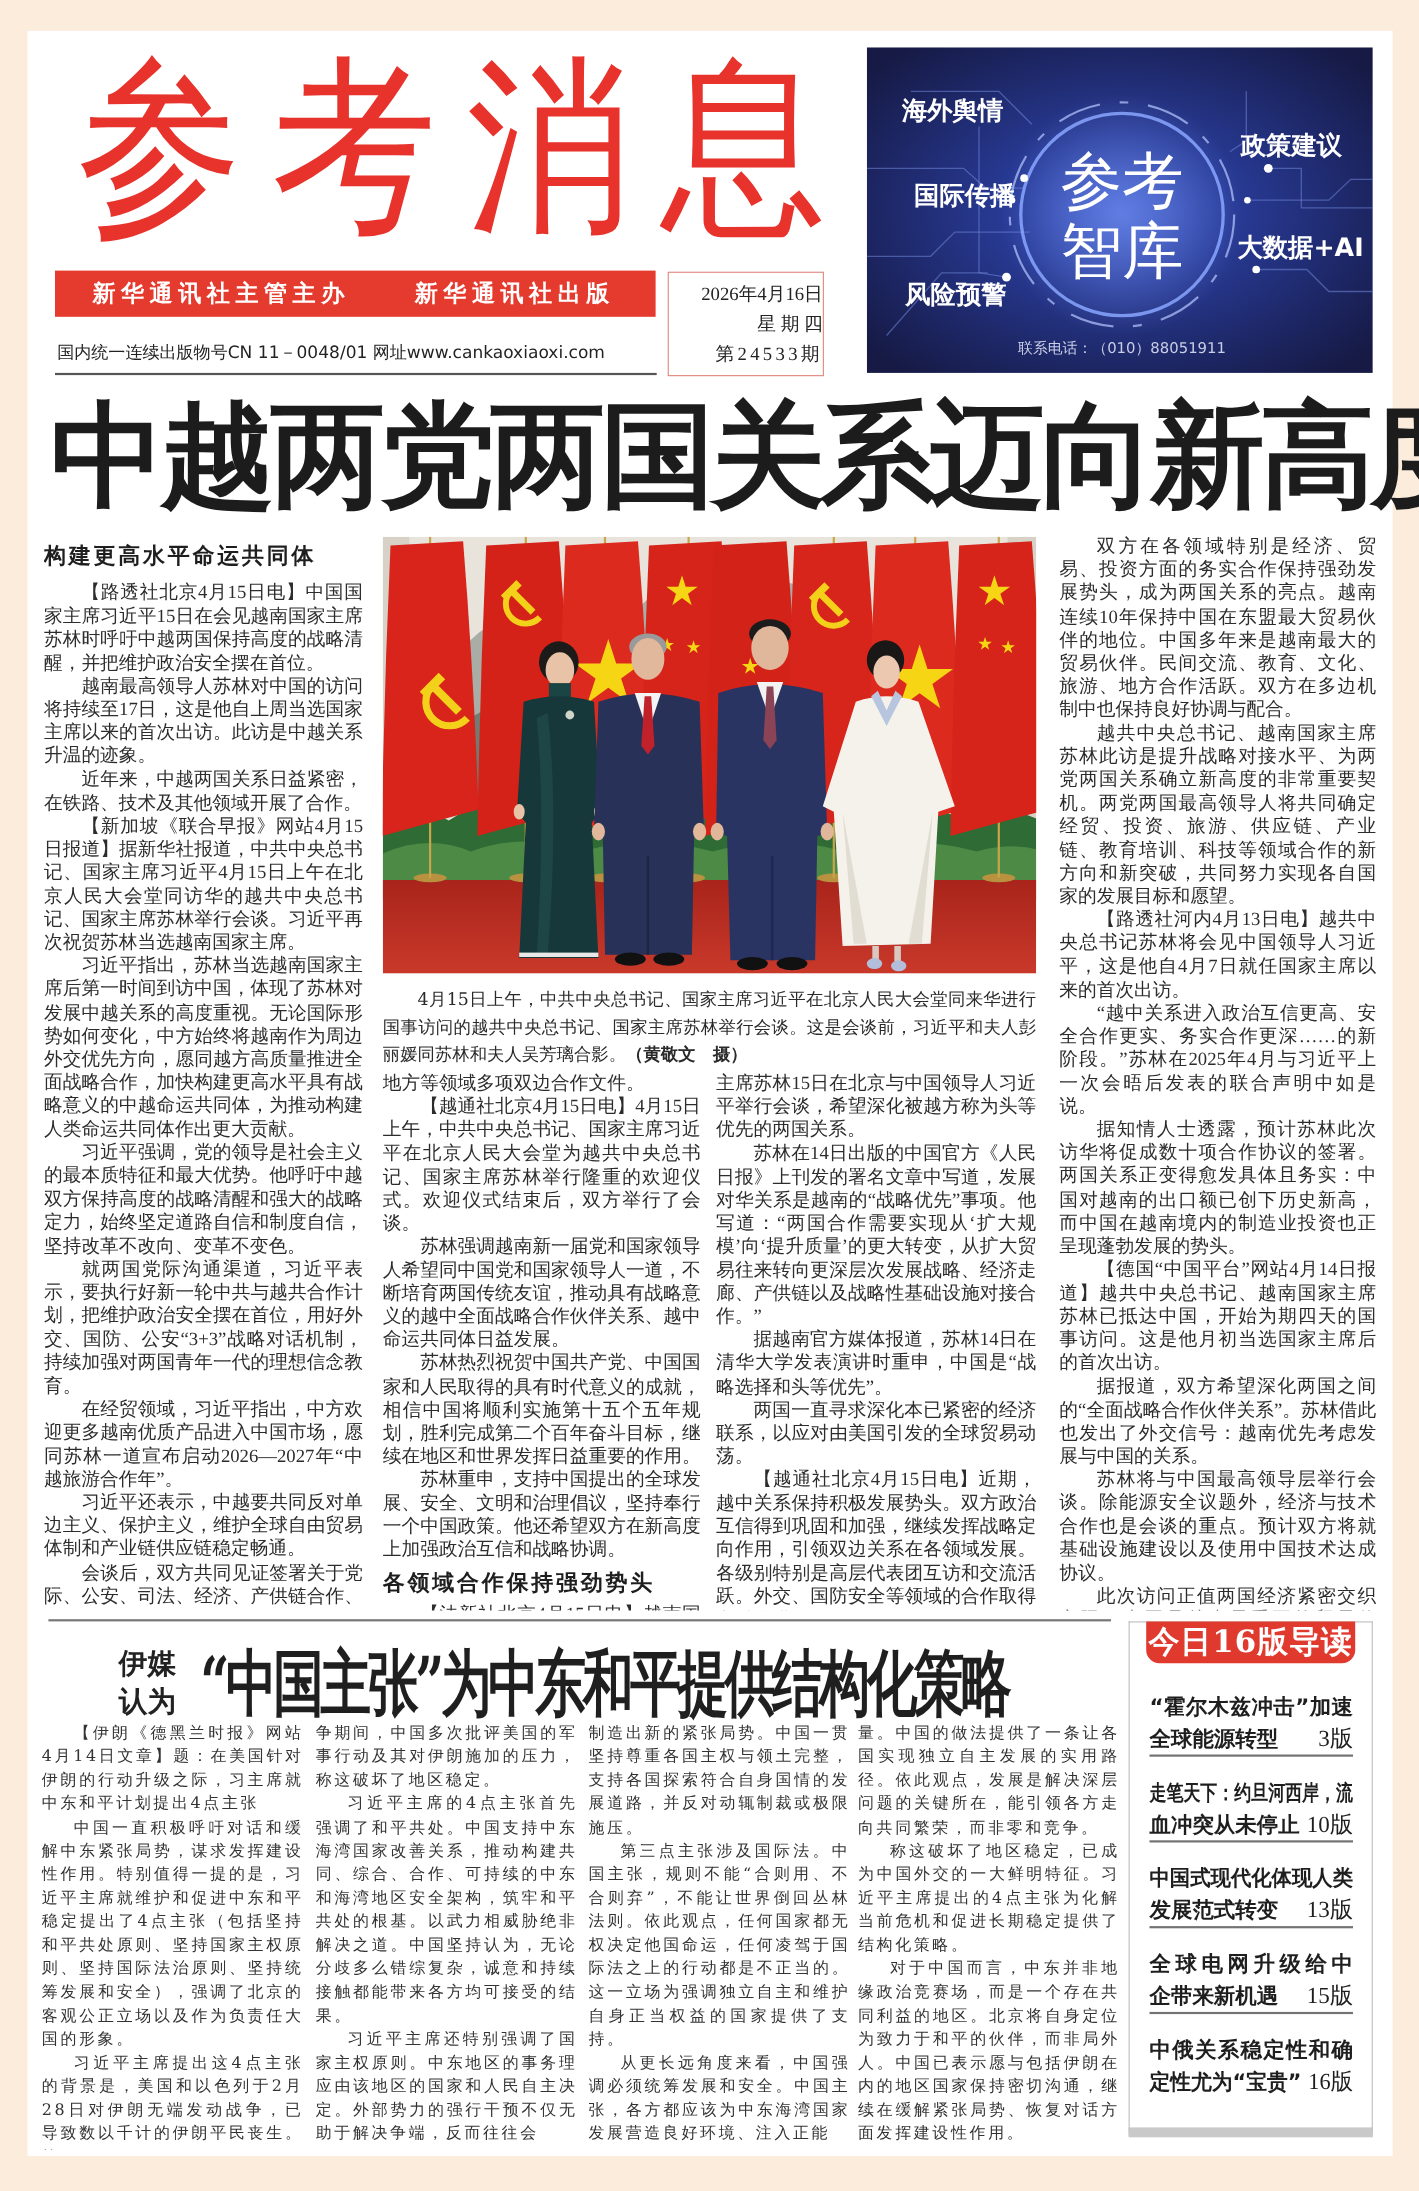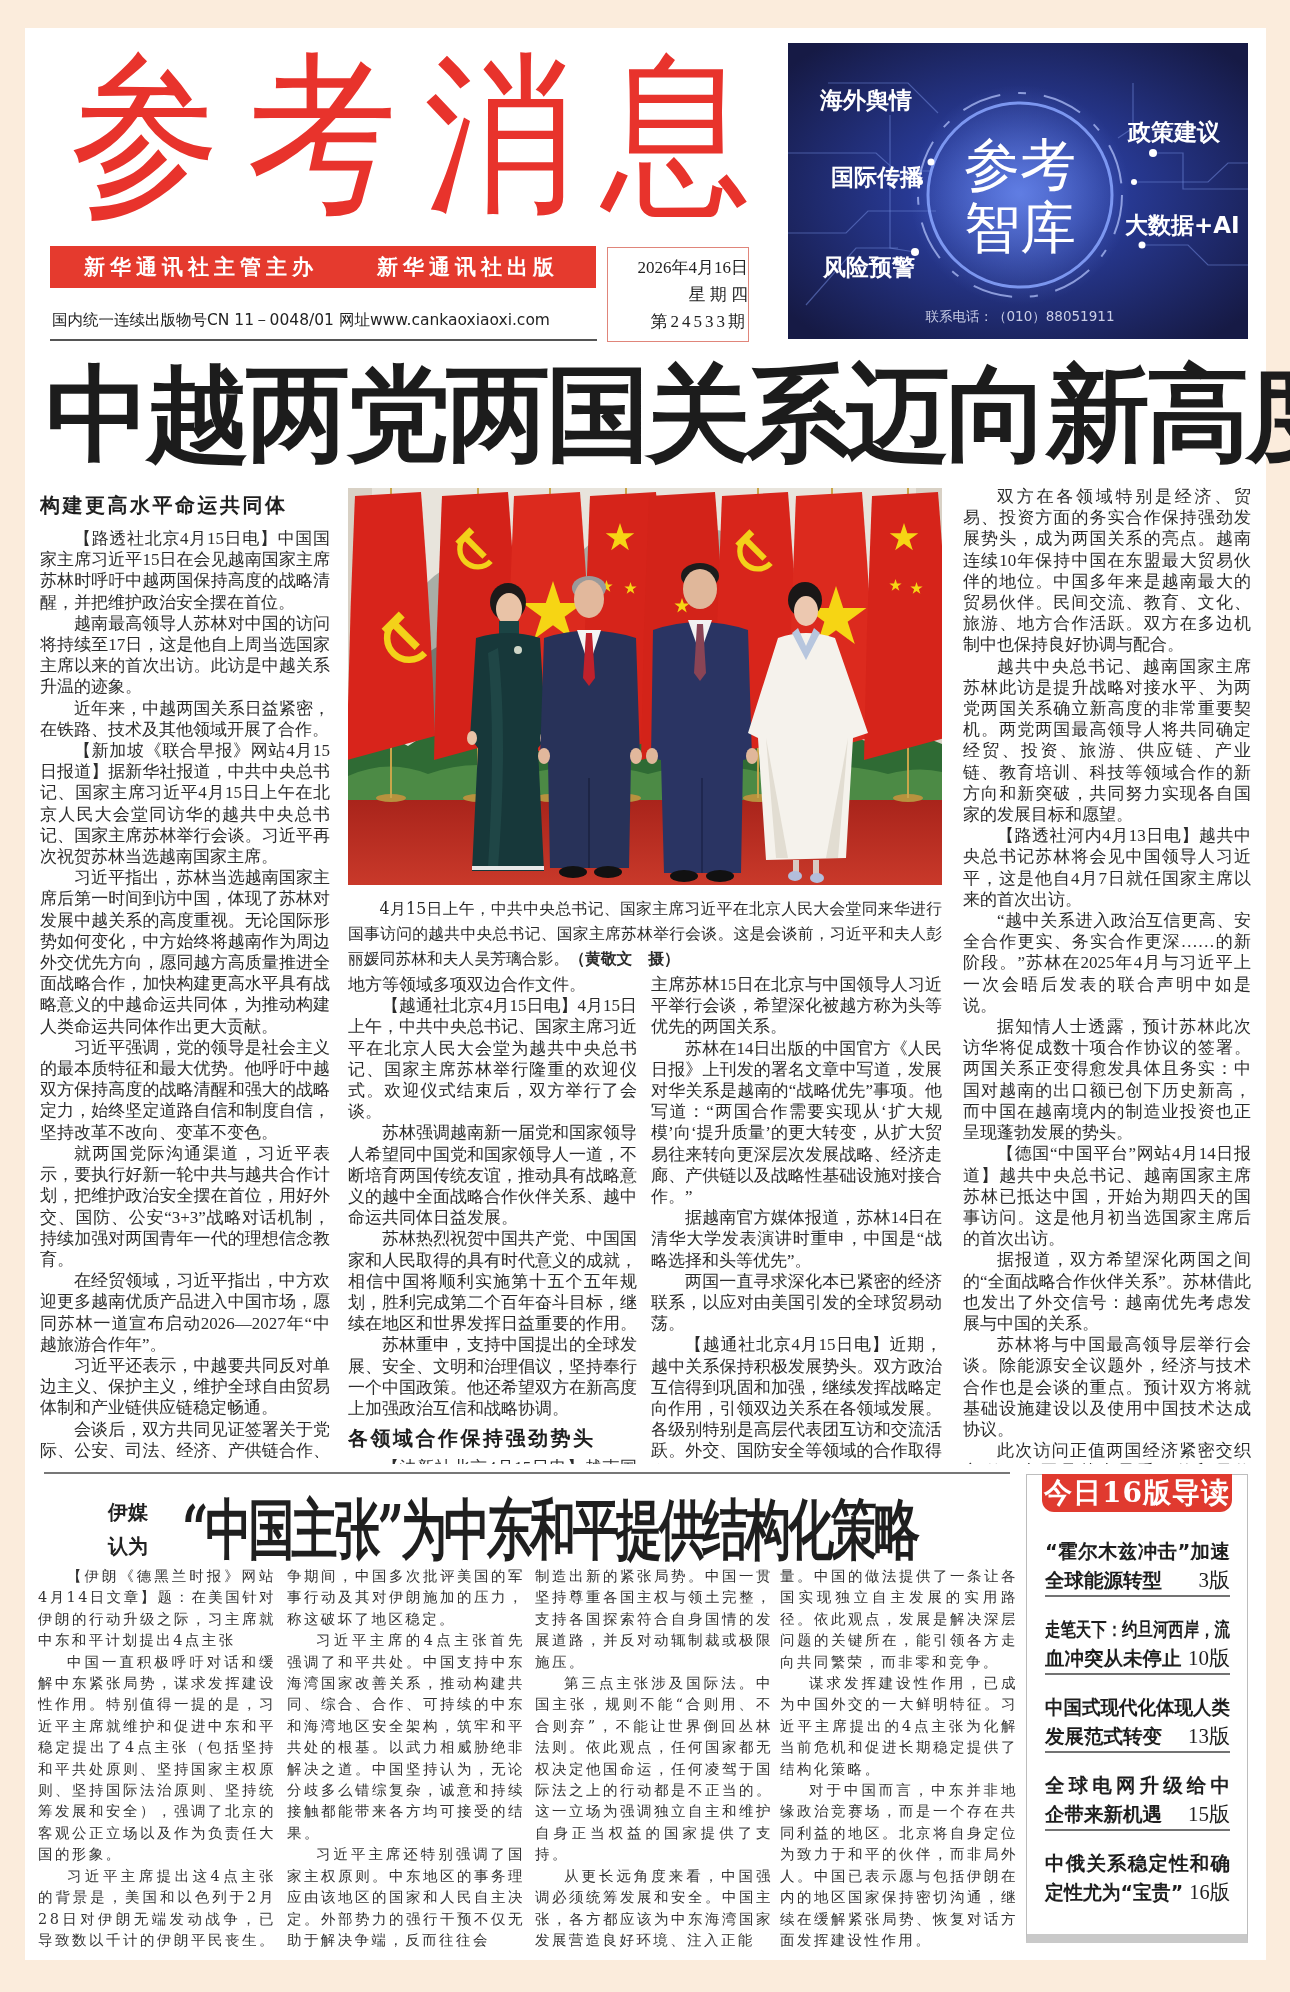--- a/index.html
+++ b/index.html
@@ -26,21 +26,21 @@
   .col p.cont { text-indent:0; }
   .subhead { margin:0; font-family:"DejaVu Sans", sans-serif; font-weight:700; font-size:20px; letter-spacing:2.5px; text-align:left; color:#1e1e1e; white-space:nowrap; }
   .subhead.top { height:30px; line-height:30px; margin-bottom:8px; }
   .subhead.mid { height:38px; line-height:38px; }
   .photo { left:323px; top:460px; width:594px; height:397px; overflow:hidden; }
   .caption { left:323px; top:868px; width:594px; font-family:"DejaVu Serif", serif; font-size:15.8px; line-height:25px; text-indent:2em; text-align:justify; color:#2a2a2a; margin:0; }
   .caption .credit { font-weight:700; }
 
   
   .divider { left:19px; top:1444px; width:966px; height:2px; background:#777; }
-  .kicker { left:83px; top:1467px; width:62px; font-family:Liberation Sans, sans-serif; font-weight:700; font-size:20px; line-height:34px; color:#222; }
+  .kicker { left:83px; top:1467px; width:62px; font-family:Liberation Sans, sans-serif; font-weight:700; font-size:26px; line-height:34px; color:#222; }
   .kicker div { white-space:nowrap; }
   .headline2 { left:157px; top:1469px; font-family:"DejaVu Serif", serif; font-weight:700; font-size:46px; line-height:46px; letter-spacing:-3px; transform:scaleY(1.42); transform-origin:left top; white-space:nowrap; color:#1f1f1f; }
   .bcol { position:absolute; top:1538px; width:238px; height:388px; overflow:hidden; font-family:"DejaVu Serif", serif; color:#333; }
   .bcol p { margin:0; font-size:14.5px; letter-spacing:2.4px; line-height:21.4px; text-indent:2em; text-align:justify; }
   .bcol p.cont { text-indent:0; }
 
   
   .guide { left:1001px; top:1446px; width:222px; height:469px; border:1.5px solid #bdbdbd; border-bottom:9px solid #c9c9c9; background:#fff; }
   .guide-tab { position:absolute; left:15px; top:-1.5px; width:190px; height:38px; background:#e03a2f; border-radius:0 0 12px 12px; color:#fff; text-align:center; font-family:"DejaVu Serif", serif; font-weight:700; font-size:28px; line-height:38px; letter-spacing:1px; white-space:nowrap; }
   .guide-list { position:absolute; left:18px; top:62px; width:185px; }
@@ -323,21 +323,21 @@
     <p>习近平主席的4点主张首先强调了和平共处。中国支持中东海湾国家改善关系，推动构建共同、综合、合作、可持续的中东和海湾地区安全架构，筑牢和平共处的根基。以武力相威胁绝非解决之道。中国坚持认为，无论分歧多么错综复杂，诚意和持续接触都能带来各方均可接受的结果。</p>
     <p>习近平主席还特别强调了国家主权原则。中东地区的事务理应由该地区的国家和人民自主决定。外部势力的强行干预不仅无助于解决争端，反而往往会</p>
   </div>
   <div class="bcol" style="left:510px;">
     <p class="cont">制造出新的紧张局势。中国一贯坚持尊重各国主权与领土完整，支持各国探索符合自身国情的发展道路，并反对动辄制裁或极限施压。</p>
     <p>第三点主张涉及国际法。中国主张，规则不能“合则用、不合则弃”，不能让世界倒回丛林法则。依此观点，任何国家都无权决定他国命运，任何凌驾于国际法之上的行动都是不正当的。这一立场为强调独立自主和维护自身正当权益的国家提供了支持。</p>
     <p>从更长远角度来看，中国强调必须统筹发展和安全。中国主张，各方都应该为中东海湾国家发展营造良好环境、注入正能</p>
   </div>
   <div class="bcol" style="left:755px;">
     <p class="cont">量。中国的做法提供了一条让各国实现独立自主发展的实用路径。依此观点，发展是解决深层问题的关键所在，能引领各方走向共同繁荣，而非零和竞争。</p>
-    <p>谋求发挥建设性作用，已成为中国外交的一大鲜明特征。习近平主席提出的4点主张为化解当前危机和促进长期稳定提供了结构化策略。</p>
+    <p>称这破坏了地区稳定，已成为中国外交的一大鲜明特征。习近平主席提出的4点主张为化解当前危机和促进长期稳定提供了结构化策略。</p>
     <p>对于中国而言，中东并非地缘政治竞赛场，而是一个存在共同利益的地区。北京将自身定位为致力于和平的伙伴，而非局外人。中国已表示愿与包括伊朗在内的地区国家保持密切沟通，继续在缓解紧张局势、恢复对话方面发挥建设性作用。</p>
   </div>
 
   <div class="abs guide">
     <div class="guide-tab">今日16版导读</div>
     <div class="guide-list">
       <div class="guide-item">
         <div class="guide-line l1">“霍尔木兹冲击”加速</div>
         <div class="guide-line l2">
           <span>全球能源转型</span>

